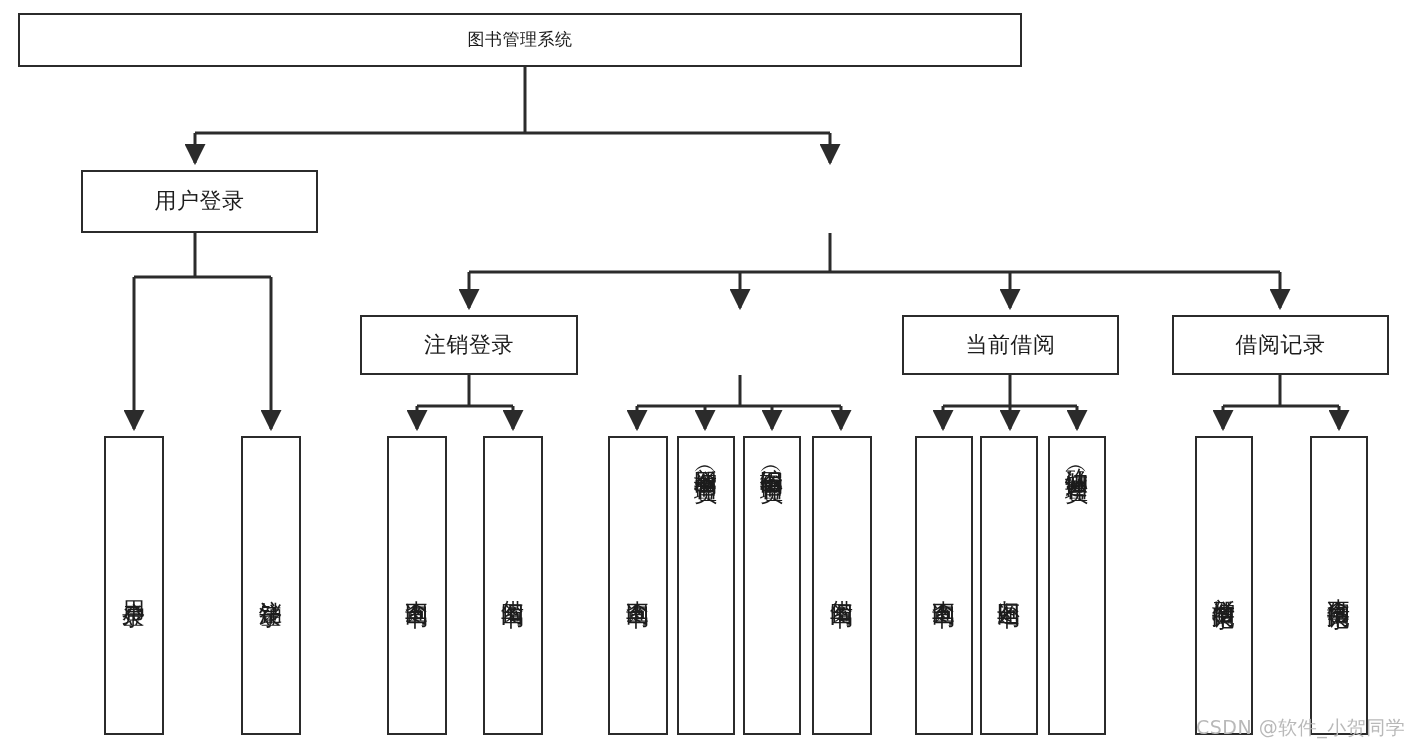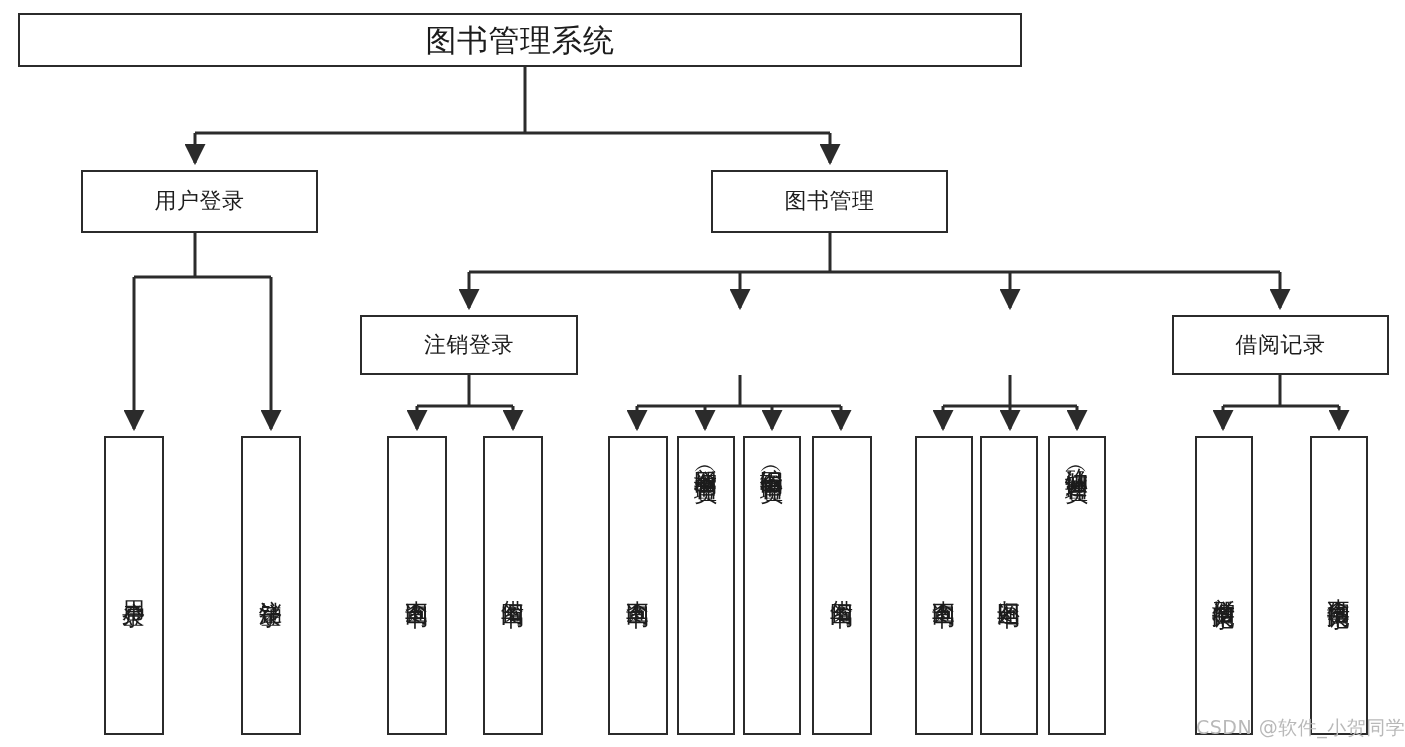--- a/index.html
+++ b/index.html
@@ -40,21 +40,21 @@
     text-align: center;
     line-height: 1.12;
     letter-spacing: 0.5px;
   }
   
   .node.horiz .label {
     font-size: 22px;
     white-space: nowrap;
   }
   .node.horiz.root .label {
-    font-size: 31px;
+    font-size: 17px;
   }
   
   .node.vert {
     align-items: flex-start;
     padding-top: 12px;
   }
   .node.vert .label {
     writing-mode: vertical-rl;
     text-orientation: upright;
     font-size: 23px;
@@ -129,27 +129,27 @@
     </g>
   </svg>
 
   <div class="node horiz root" style="left:18px; top:13px; width:1004px; height:54px;">
     <span class="label">图书管理系统</span>
   </div>
 
   <div class="node horiz" style="left:81px; top:170px; width:237px; height:63px;">
     <span class="label">用户登录</span>
   </div>
-  <div class="node horiz" style="left:711px; top:170px; width:237px; height:63px;">
-    <span class="label">图书管理</span>
-  </div>
 
   <div class="node horiz" style="left:360px; top:315px; width:218px; height:60px;">
     <span class="label">注销登录</span>
   </div>
+  <div class="node horiz" style="left:902px; top:315px; width:217px; height:60px;">
+    <span class="label">当前借阅</span>
+  </div>
   <div class="node horiz" style="left:1172px; top:315px; width:217px; height:60px;">
     <span class="label">借阅记录</span>
   </div>
 
   <div class="node vert centered" style="left:104px; top:436px; width:60px; height:299px;">
     <span class="label">用户登录</span>
   </div>
   <div class="node vert centered" style="left:241px; top:436px; width:60px; height:299px;">
     <span class="label">注销登录</span>
   </div>

